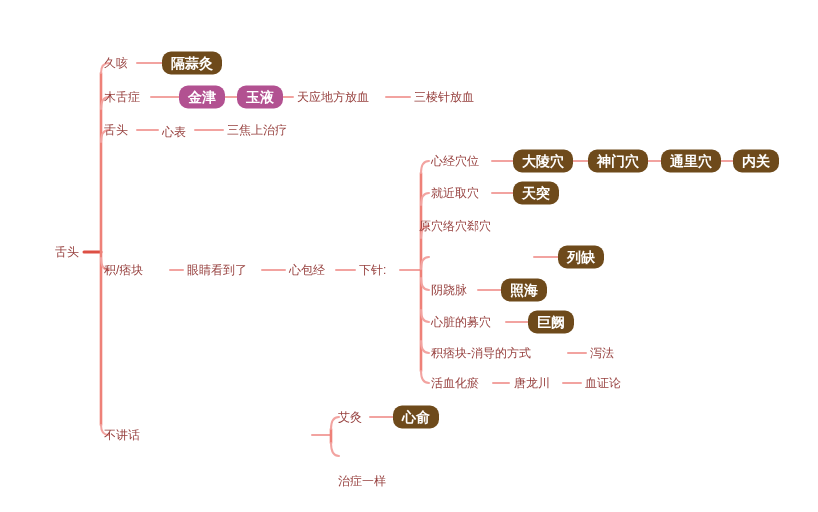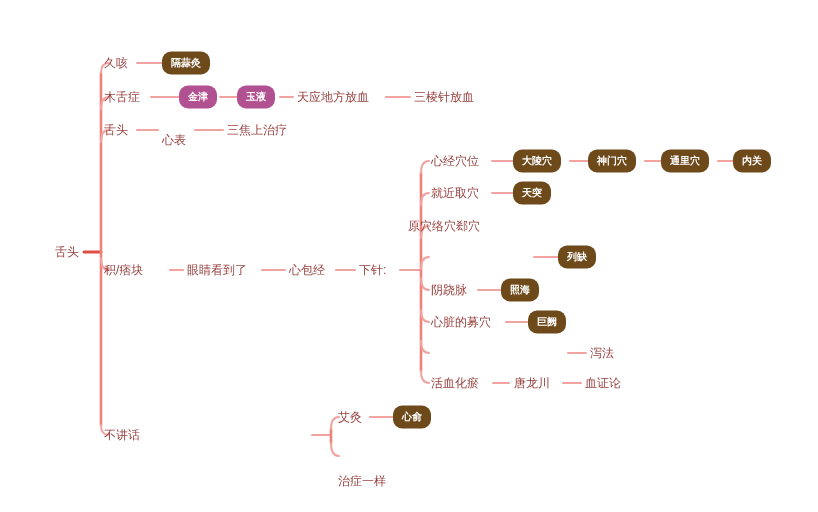--- a/index.html
+++ b/index.html
@@ -11,21 +11,21 @@
   path.ln { fill:none; stroke:var(--line,#F2A3A0); stroke-width:2;   stroke-linecap:round; }
   path.tk { fill:none; stroke:var(--trunk,#EE8178); stroke-width:2.6; stroke-linecap:round; }
   path.rt { fill:none; stroke:var(--root-connector,#DD4F44); stroke-width:3; stroke-linecap:round; }
   .node {
     position:absolute; z-index:2; transform:translateY(-50%);
     white-space:nowrap; font-size:12px; line-height:18px;
     color:var(--node-text,#97413F); cursor:default;
   }
   .badge {
     position:absolute; z-index:2; transform:translateY(-50%);
-    white-space:nowrap; font-size:10px; font-weight:bold; line-height:16px;
+    white-space:nowrap; font-size:14px; font-weight:bold; line-height:16px;
     color:var(--badge-text,#FFFFFF); padding:3px 9px 4px 9px; border-radius:9px;
   }
   .badge.brown { background:var(--badge-brown-bg,#6E4A1B); }
   .badge.pink  { background:var(--badge-pink-bg,#B25191); }
 </style>
 </head>
 <body>
 
 <div class="canvas">
 
@@ -88,47 +88,48 @@
   <div class="node" style="left:104px;top:63px">久咳</div>
   <div class="badge brown" style="left:162px;top:63px">隔蒜灸</div>
 
   <div class="node" style="left:104px;top:97px">木舌症</div>
   <div class="badge pink" style="left:179px;top:97px">金津</div>
   <div class="badge pink" style="left:237px;top:97px">玉液</div>
   <div class="node" style="left:297px;top:97px">天应地方放血</div>
   <div class="node" style="left:414px;top:97px">三棱针放血</div>
 
   <div class="node" style="left:104px;top:130px">舌头</div>
-  <div class="node" style="left:162px;top:140px">心表</div>
+  <div class="node" style="left:162px;top:132px">心表</div>
   <div class="node" style="left:227px;top:130px">三焦上治疗</div>
 
   <div class="node" style="left:104px;top:270px">积/痞块</div>
   <div class="node" style="left:187px;top:270px">眼睛看到了</div>
   <div class="node" style="left:289px;top:270px">心包经</div>
   <div class="node" style="left:359px;top:270px">下针:</div>
 
   <div class="node" style="left:431px;top:161px">心经穴位</div>
   <div class="badge brown" style="left:513px;top:161px">大陵穴</div>
   <div class="badge brown" style="left:588px;top:161px">神门穴</div>
   <div class="badge brown" style="left:661px;top:161px">通里穴</div>
   <div class="badge brown" style="left:733px;top:161px">内关</div>
 
   <div class="node" style="left:431px;top:193px">就近取穴</div>
   <div class="badge brown" style="left:513px;top:193px">天突</div>
 
-  <div class="node" style="left:408px;top:226px">原穴络穴郄穴</div>
+  <div class="node" style="left:419px;top:226px">原穴络穴郄穴</div>
 
   <div class="badge brown" style="left:558px;top:257px">列缺</div>
 
   <div class="node" style="left:431px;top:290px">阴跷脉</div>
   <div class="badge brown" style="left:501px;top:290px">照海</div>
 
   <div class="node" style="left:431px;top:322px">心脏的募穴</div>
   <div class="badge brown" style="left:528px;top:322px">巨阙</div>
 
+  <div class="node" style="left:431px;top:353px">积痞块-消导的方式</div>
   <div class="node" style="left:590px;top:353px">泻法</div>
 
   <div class="node" style="left:431px;top:383px">活血化瘀</div>
   <div class="node" style="left:514px;top:383px">唐龙川</div>
   <div class="node" style="left:585px;top:383px">血证论</div>
 
   <div class="node" style="left:104px;top:435px">不讲话</div>
   <div class="node" style="left:338px;top:417px">艾灸</div>
   <div class="badge brown" style="left:393px;top:417px">心俞</div>
   <div class="node" style="left:338px;top:481px">治症一样</div>

